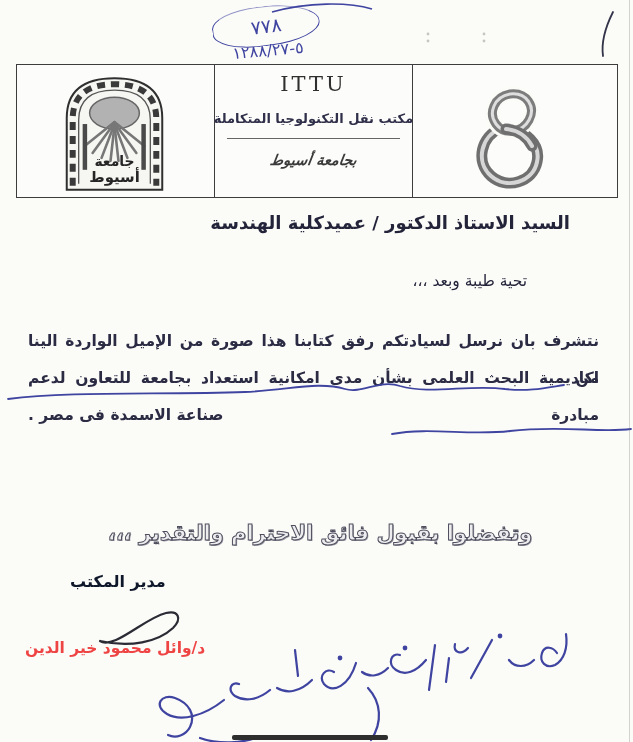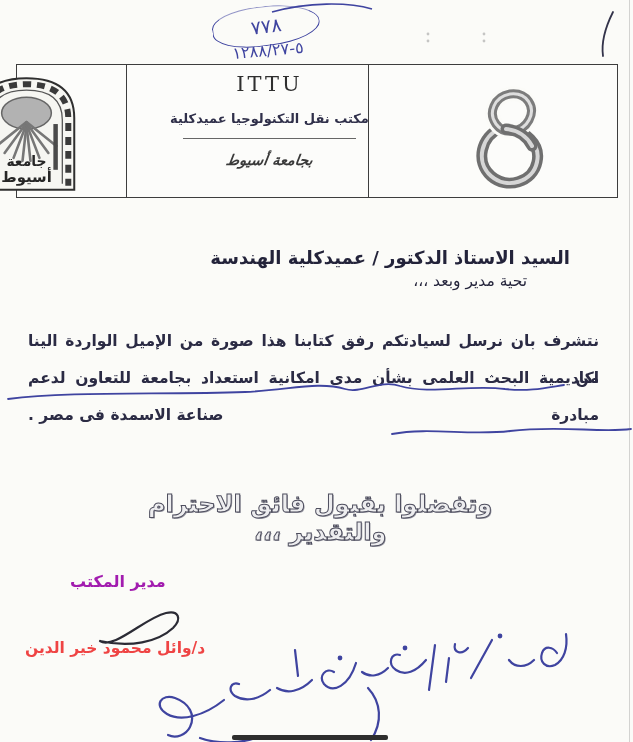--- a/index.html
+++ b/index.html
@@ -17,51 +17,51 @@
     letter-spacing:6px; border-top-color:rgba(63,68,160,.55);
   }
   .ref-number{
     position:absolute; left:193px; top:41px; width:150px; color:#3f44a0;
     font-size:16px; letter-spacing:3px; transform:rotate(-5deg); text-align:center;
   }
   
   .header{
     position:absolute; left:16px; top:64px; width:602px; height:134px;
     display:grid; grid-template-columns:204px 198px 200px;
-    border:1.5px solid #3d3d3d; background:#fcfcfa;gap:44px;
+    border:1.5px solid #3d3d3d; background:#fcfcfa;
   }
   .header-cell{ position:relative; display:flex; align-items:center; justify-content:flex-end; }
   .header-cell + .header-cell{ border-right:1.2px solid #3d3d3d; }
   .header{ direction:rtl; }
   .header-cell.mid{ flex-direction:column; justify-content:flex-start; padding-top:7px; direction:rtl; }
   .ittu{ font-family:"DejaVu Serif","Liberation Serif",serif; font-size:21px; letter-spacing:3px; color:#2f2f2f; }
   .office-name{ font-size:13px; font-weight:bold; color:#30304a; margin-top:15px; white-space:nowrap; }
   .mid-rule{ width:88%; border-top:1.2px solid #666; margin-top:12px; }
   .university-line{ font-size:14.5px; font-weight:bold; font-style:italic; color:#3a3a3a;
     margin-top:13px; transform:skewX(-8deg); }
   
   .rtl{ direction:rtl; unicode-bidi:plaintext; }
-  .recipient{ position:absolute; top:212px; right:63px; font-size:18px; font-weight:bold; color:#23233a;margin-top:35px; }
+  .recipient{ position:absolute; top:212px; right:63px; font-size:18px; font-weight:bold; color:#23233a; }
   .salutation{ position:absolute; top:272px; right:106px; font-size:15.5px; color:#23233a; }
   .para{ position:absolute; left:28px; right:34px; }
   .para .pline{ font-size:15.5px; font-weight:bold; color:#2b2b44; height:37px; line-height:37px; }
   .pline.justify{ text-align:justify; text-align-last:justify; }
   .pline.right{ text-align:left; }
   .para1{ top:323px; }
   .para1 .l3{ padding-left:0; padding-right:14px; }
   .para2{ top:432px; }
   .para2 .l2{ padding-right:46px; }
   .closing{
-    position:absolute; top:490px; left:100px; width:440px; text-align:center;
-    font-size:24px; font-weight:bold; color:#ededef;
+    position:absolute; top:521px; left:100px; width:440px; text-align:center;
+    font-size:21px; font-weight:bold; color:#ededef;
     -webkit-text-stroke:1px #4e4e5e;
     text-shadow:1px 1px 0 #9a9aa4;
     letter-spacing:1px;
   }
-  .signer-title{ position:absolute; top:572px; left:70px; font-size:16px; font-weight:bold; color:#a21caf; }
+  .signer-title{ position:absolute; top:572px; left:70px; font-size:16px; font-weight:bold; color:#0f172a; }
   .signer-name{ position:absolute; top:639px; left:25px; font-size:15.5px; font-weight:bold; color:#ef4444; }
   
   .ink-overlay{ position:absolute; left:0; top:0; width:633px; height:742px; pointer-events:none; }
   .scan-edge{ position:absolute; top:0; right:3px; width:1.2px; height:742px; background:rgba(120,120,120,.3); }
   .scan-bar{ position:absolute; left:232px; top:735px; width:156px; height:5px; background:#2e2e2e; border-radius:2px; }
 </style>
 </head>
 <body>
 
 <div class="page">
@@ -80,21 +80,21 @@
           <path d="M 97 28 C 114 26 123 41 116 54 C 109 67 91 69 83 58 C 75 47 81 31 97 28" stroke="#fbfbf8" stroke-width="15"></path>
           <path d="M 97 28 C 114 26 123 41 116 54 C 109 67 91 69 83 58 C 75 47 81 31 97 28" stroke="#7c7c7c" stroke-width="9"></path>
           <path d="M 97 28 C 114 26 123 41 116 54 C 109 67 91 69 83 58 C 75 47 81 31 97 28" stroke="#dedede" stroke-width="3"></path>
           <path d="M 93 63 C 104 64 114 70 119 80" stroke="#6f6f6f" stroke-width="11"></path>
           <path d="M 93 63 C 104 64 114 70 119 80" stroke="#d6d6d6" stroke-width="4"></path>
         </g>
       </svg>
     </div>
     <div class="header-cell mid">
       <div class="ittu">ITTU</div>
-      <div class="office-name rtl">مكتب نقل التكنولوجيا عميدكلية</div>
+      <div class="office-name rtl">مكتب نقل التكنولوجيا المتكاملة</div>
       <div class="mid-rule"></div>
       <div class="university-line rtl">بجامعة أسيوط</div>
     </div>
     <div class="header-cell">
       <svg width="200" height="131" viewBox="0 0 200 131">
         <path d="M 52 124 L 52 52 Q 52 12 100 12 Q 148 12 148 52 L 148 124 Z" fill="#f6f6f2" stroke="#2f2f2f" stroke-width="2"></path>
         <path d="M 58 120 L 58 53 Q 58 18 100 18 Q 142 18 142 53 L 142 120" fill="none" stroke="#3a3a3a" stroke-width="6" stroke-dasharray="8 6"></path>
         <path d="M 64 118 L 64 54 Q 64 24 100 24 Q 136 24 136 54 L 136 118" fill="none" stroke="#555" stroke-width="1.3"></path>
         <ellipse cx="100" cy="47" rx="25" ry="16" fill="#b2b2b2" stroke="#666" stroke-width="1.5"></ellipse>
         <g stroke="#777" stroke-width="2.6" stroke-linecap="round">
@@ -109,21 +109,21 @@
         </g>
         <rect x="68" y="58" width="4.5" height="46" fill="#4a4a4a"></rect>
         <rect x="127" y="58" width="4.5" height="46" fill="#4a4a4a"></rect>
         <text x="100" y="100" text-anchor="middle" font-size="14" font-weight="bold" fill="#262626">جامعة</text>
         <text x="100" y="116" text-anchor="middle" font-size="15" font-weight="bold" fill="#262626">أسيوط</text>
       </svg>
     </div>
   </div>
 
   <div class="recipient rtl">السيد الاستاذ الدكتور / عميدكلية الهندسة</div>
-  <div class="salutation rtl">تحية مدير وبعد ،،،</div>
+  <div class="salutation rtl">تحية طيبة وبعد ،،،</div>
 
   <div class="para para1 rtl">
     <div class="pline justify">نتشرف بان نرسل لسيادتكم رفق كتابنا هذا صورة من الإميل  الواردة الينا من</div>
     <div class="pline justify">اكاديمية البحث العلمى بشأن مدى امكانية استعداد بجامعة للتعاون لدعم مبادرة</div>
     <div class="pline right l3">صناعة الاسمدة فى مصر .</div>
   </div>
 
 
   <div class="closing rtl">وتفضلوا بقبول فائق الاحترام والتقدير ،،،</div>
 

